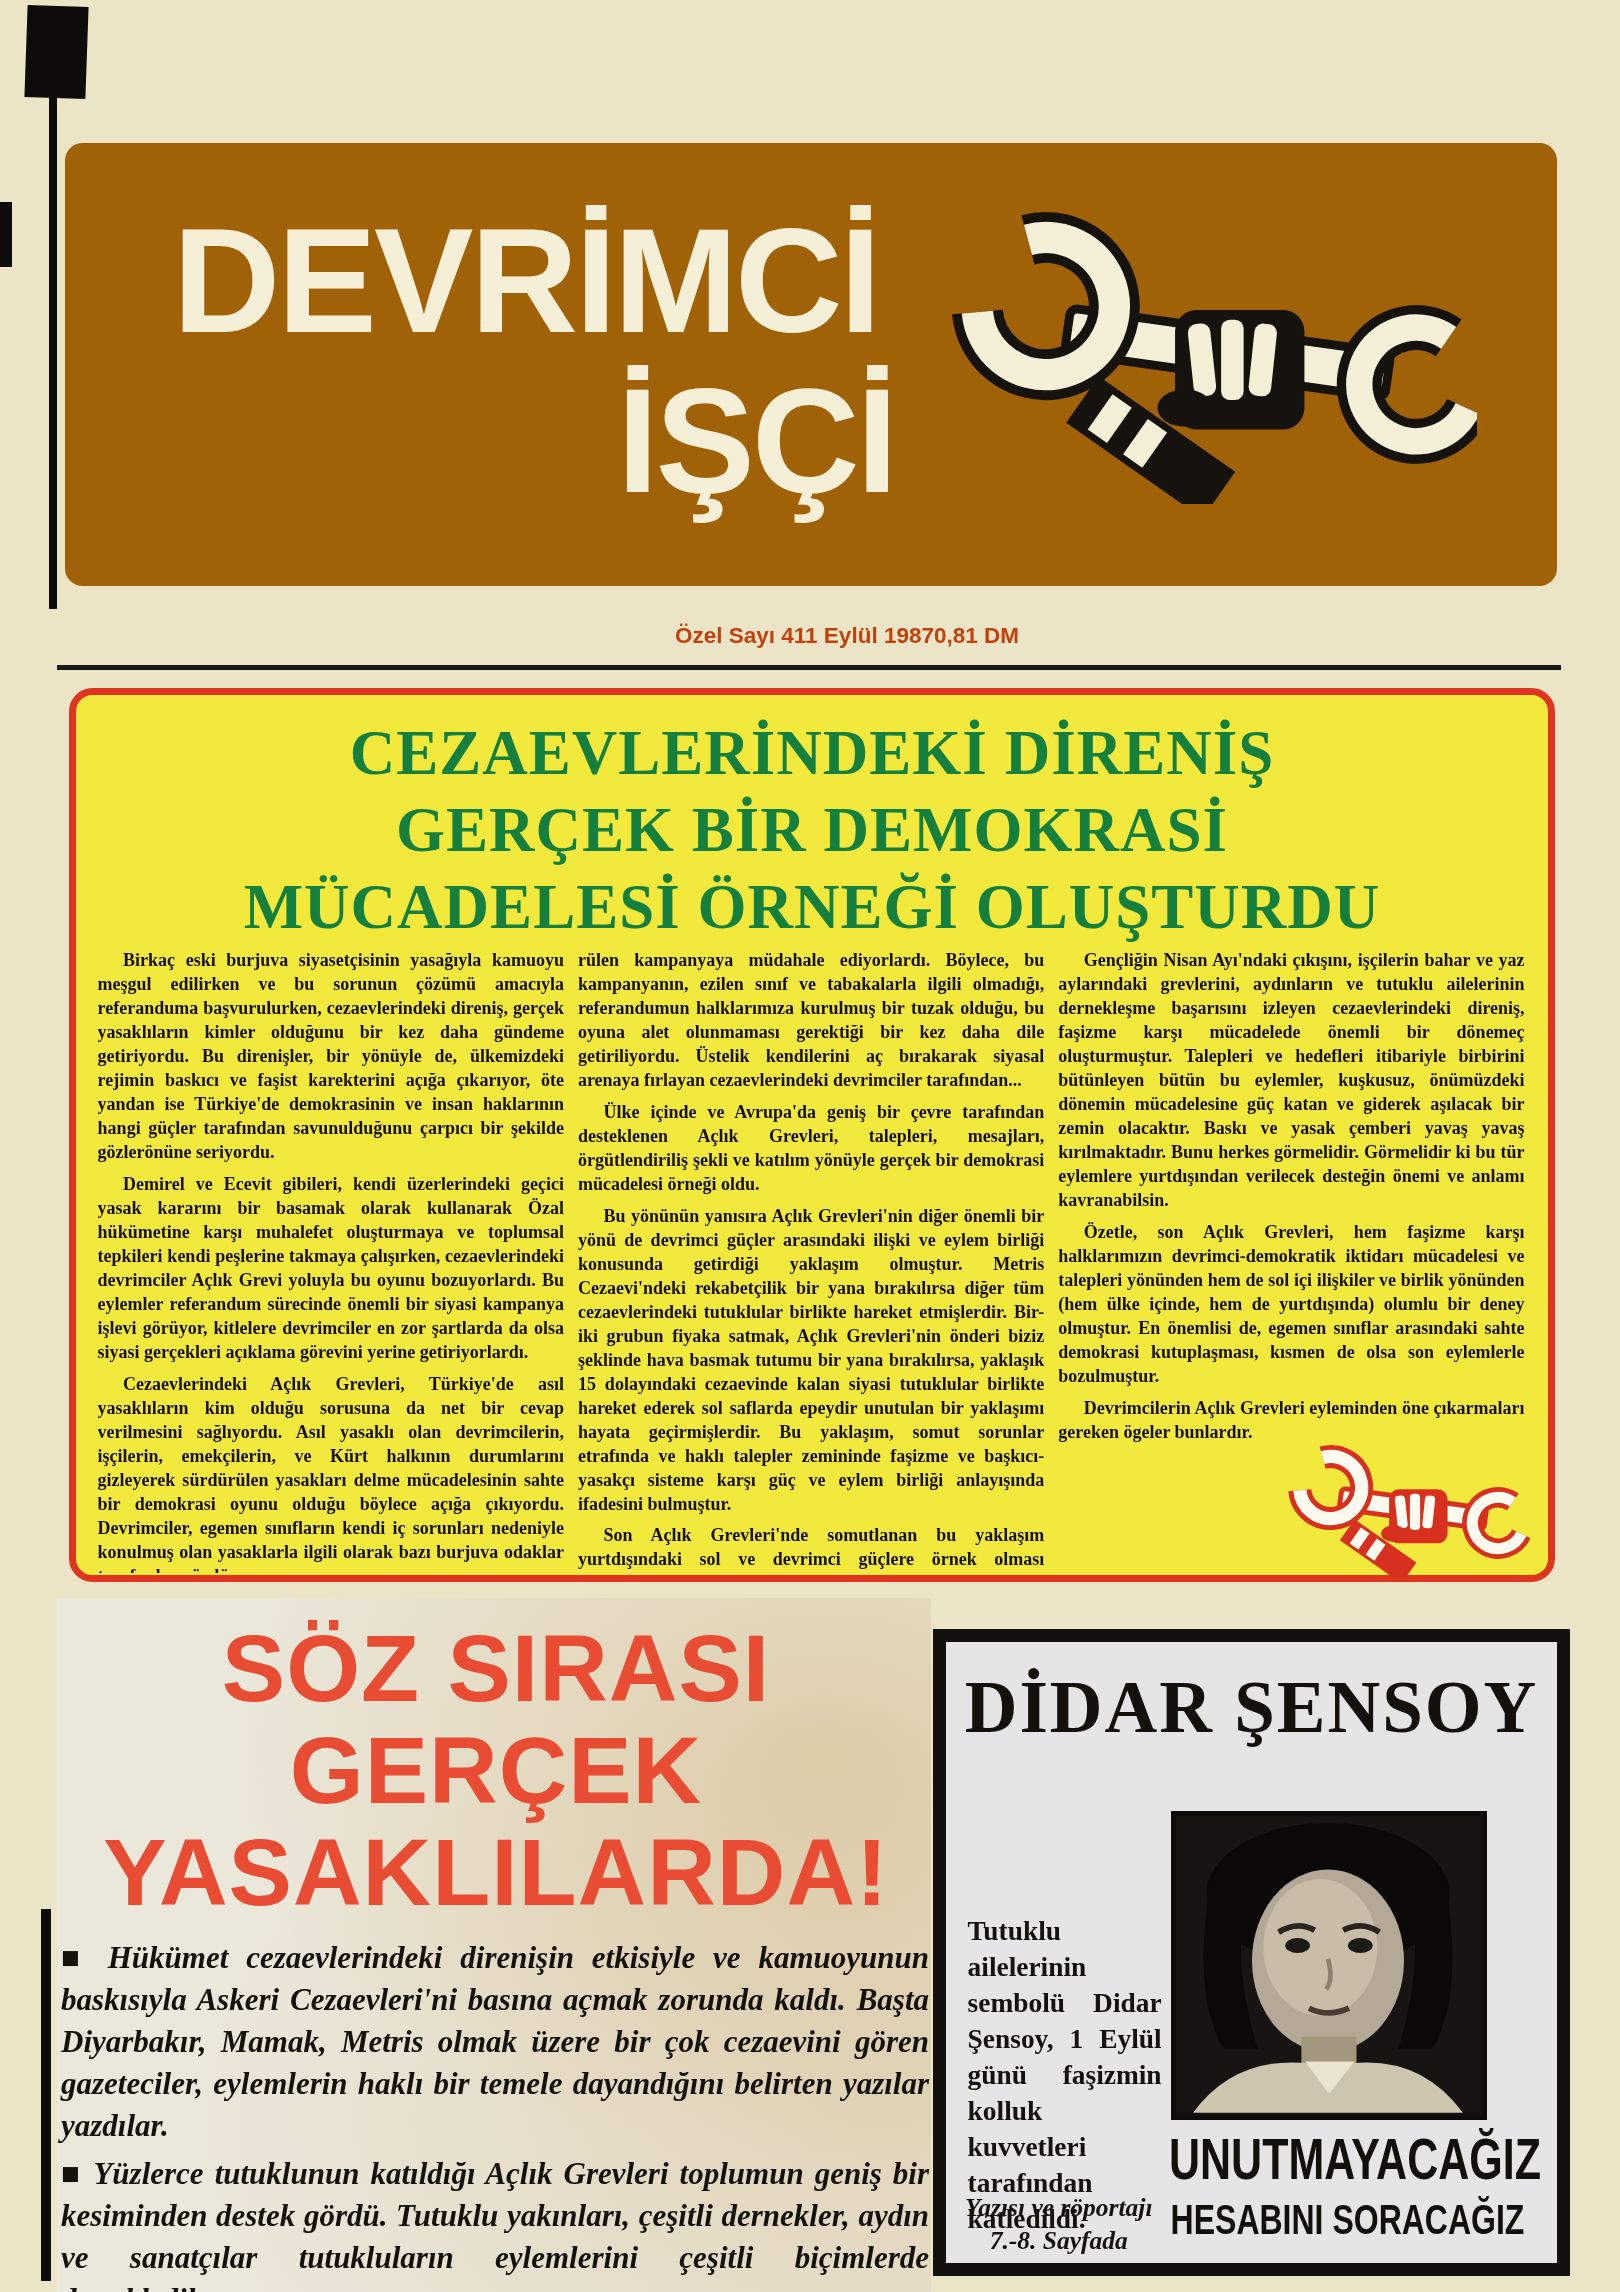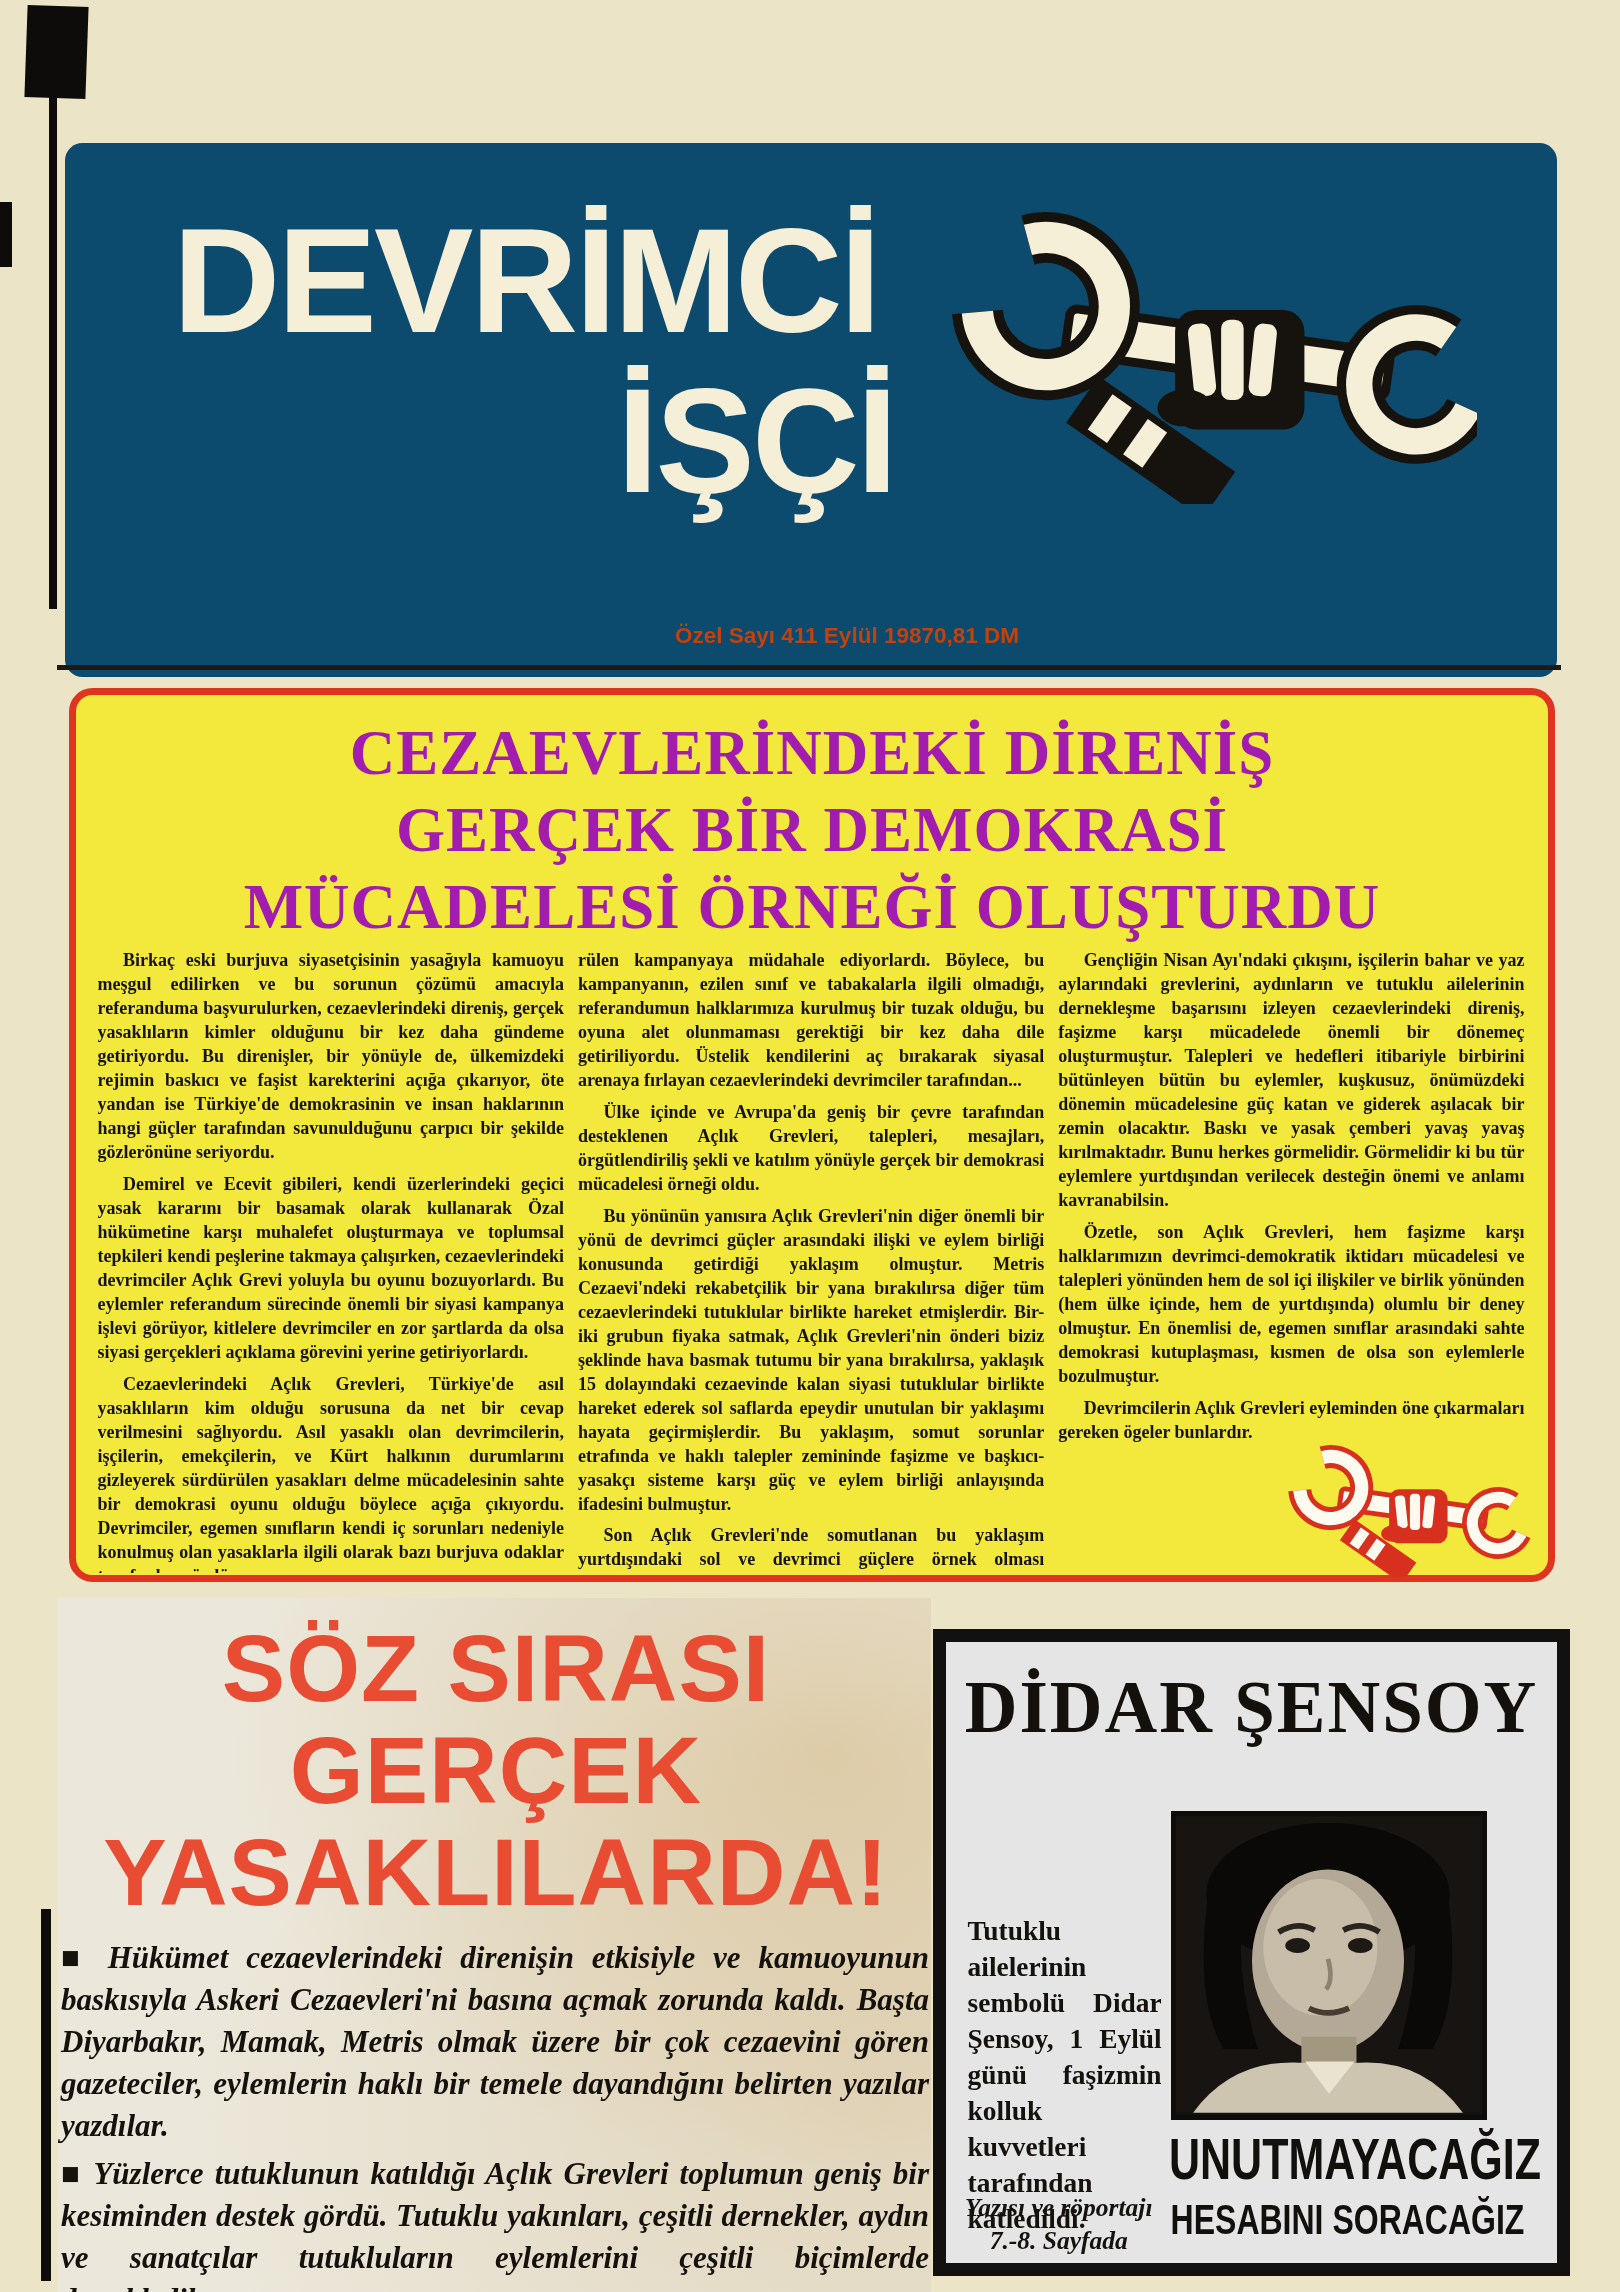--- a/index.html
+++ b/index.html
@@ -4,42 +4,42 @@
 <style>
   * { margin:0; padding:0; box-sizing:border-box; }
   html,body { width:1620px; height:2293px; }
   body { position:relative; background:#ece4c6; overflow:hidden;
          font-family:"Liberation Sans", sans-serif; }
 
   
   .artifact { position:absolute; background:#0d0c0b; }
 
   
-  .masthead { position:absolute; left:65px; top:143px; width:1492px; height:534px;
-              background:#0c4a6e; border-radius:17.6px;padding-left:32px; }
+  .masthead { position:absolute; left:65px; top:143px; width:1492px; height:443px;
+              background:#a16207; border-radius:17.6px;padding-left:32px; }
   .mast-line1 { position:absolute; left:94px; top:63px; width:733px; text-align:center;
                 font-weight:bold; font-size:149px; line-height:1; letter-spacing:-2.9px;
                 color:#f6efd8; }
   .mast-line2 { position:absolute; left:549px; top:223px; width:284px; text-align:center;
                 font-weight:bold; font-size:149px; line-height:1; letter-spacing:-2.9px;
                 color:#f6efd8; }
   .mast-logo { position:absolute; left:863px; top:17.6px; width:549px; height:343px; }
 
   
   .dateline { position:absolute; left:76px; top:623px; width:1466px;
               display:flex; justify-content:center;
               font-weight:bold; font-size:22.5px; color:#c2410c;margin-left:38px; }
   .rule { position:absolute; left:57px; top:665px; width:1504px; height:4.9px; background:#1c1a16; }
 
   
   .lead { position:absolute; left:69px; top:688px; width:1486px; height:894px;
           background:#f3e93d; border:7.8px solid #df3520; border-radius:23.5px; }
   .lead-head { position:absolute; left:0; top:19.6px; width:100%; text-align:center;
                font-family:"Liberation Serif", serif; font-weight:bold;
-               font-size:63px; line-height:77px; letter-spacing:1px; color:#a21caf; }
+               font-size:63px; line-height:77px; letter-spacing:1px; color:#15803d; }
   .lead-cols { position:absolute; left:21.6px; top:253px; width:1427px; height:625px;
                display:flex; gap:14px; overflow:hidden;justify-content:flex-end; }
   .lead-col { flex:1; font-family:"Liberation Serif", serif; font-weight:bold;
               font-size:18px; line-height:24px; text-align:justify; color:#17130f; }
   .lead-col p { margin:0 0 7.8px 0; text-indent:25.5px; }
   .lead-col.c2 p:first-child { text-indent:0; }
   .lead-logo { position:absolute; left:1194px; top:727px; width:263px; height:155px; }
 
   .sq { position:absolute; width:16.7px; height:16.7px; background:#df452c; }
 

